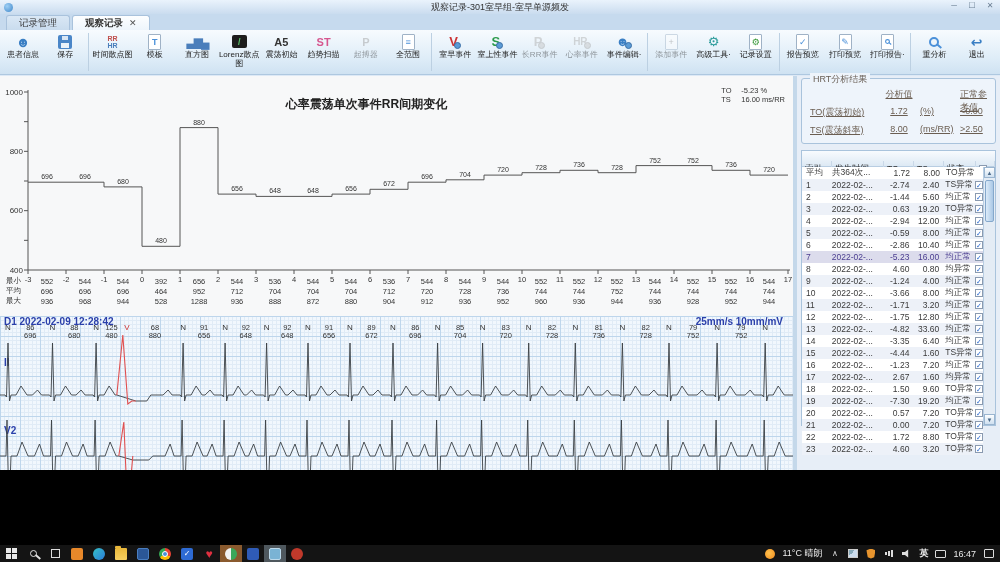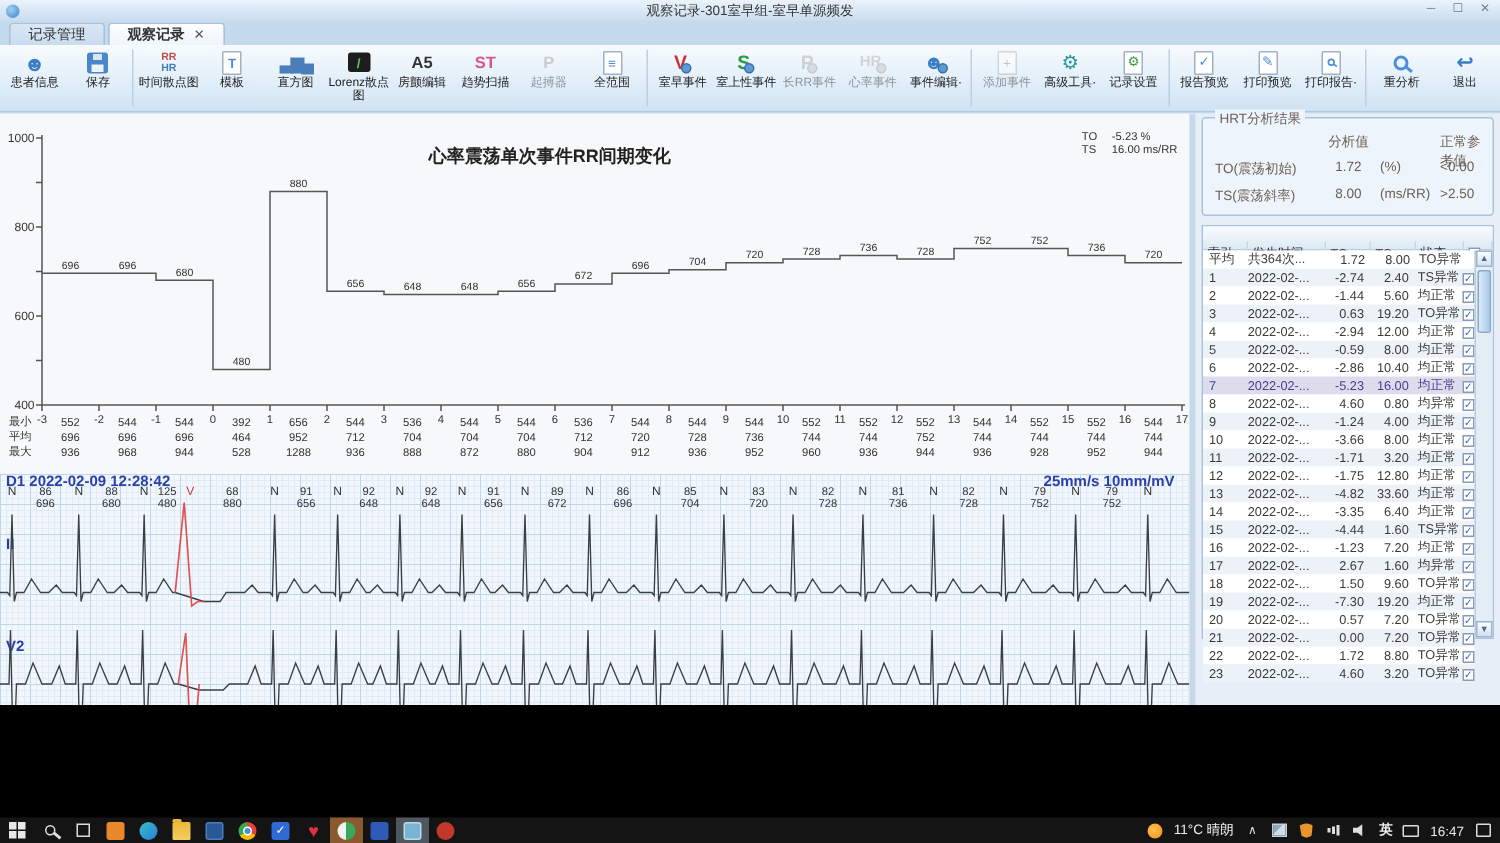--- a/index.html
+++ b/index.html
@@ -76,21 +76,21 @@
 
   
   .hscroll{position:absolute;left:0;top:454px;width:793px;height:13px;background:#cfdff0;border:1px solid #9ab5d0;display:flex;align-items:center;}
   .hs-ar{width:13px;height:11px;display:flex;align-items:center;justify-content:center;font-size:7px;color:#5a7globalCompositeOperation90;color:#56789a;}
   .hs-thumb{position:absolute;left:14px;width:38px;height:9px;background:linear-gradient(#dcebf9,#aac8e6);border:1px solid #85a8cc;border-radius:2px;}
 
   
   .grp{position:absolute;border:1px solid #a9c3dc;border-radius:3px;background:#eef4fb;}
   .grp .legend{position:absolute;top:-6px;background:#eef4fb;padding:0 3px;font-size:9px;color:#6b6158;}
   .hrt{left:4px;right:4px;top:2px;height:66px;font-size:9px;color:#6b5e52;}
-  .hrt .hrow{position:absolute;left:8px;right:6px;display:flex;}
+  .hrt .hrow{position:absolute;left:8px;right:6px;display:flex;text-decoration:underline;}
   .hrt .c-name{width:72px;}
   .hrt .c-val{width:34px;text-align:center;}
   .hrt .c-unit{width:44px;text-align:left;padding-left:4px;}
   .hrt .c-norm{flex:1;padding-right:2px;}
 
   .tbl{position:absolute;left:4px;right:4px;top:74px;height:276px;background:#fff;border:1px solid #a9c3dc;}
   .tbl-head{display:flex;height:16px;background:linear-gradient(#f8fbfe,#dde9f4);border-bottom:1px solid #b8cde2;
     font-size:8.5px;color:#333;align-items:center;}
   .tbl-head .hc{border-right:1px solid #c9d8e8;height:100%;display:flex;align-items:center;padding-left:3px;margin-top:20px;}
   .tbl-body{position:absolute;left:0;top:16px;right:12px;bottom:0;display:flex;flex-direction:column;}
@@ -207,21 +207,21 @@
       <div class="tbtn">
         <span class="ic">
           <span class="lorbox">/</span>
         </span>
         <span class="lbl">Lorenz散点图</span>
       </div>
       <div class="tbtn">
         <span class="ic">
           <b style="font-size:11px;color:#333">A5</b>
         </span>
-        <span class="lbl">房颤编辑</span>
+        <span class="lbl">震荡初始</span>
       </div>
       <div class="tbtn">
         <span class="ic">
           <b style="font-size:11px;color:#d6568e">ST</b>
         </span>
         <span class="lbl">趋势扫描</span>
       </div>
       <div class="tbtn disabled">
         <span class="ic">
           <b style="font-size:11px;color:#9a9a9a">P</b>

